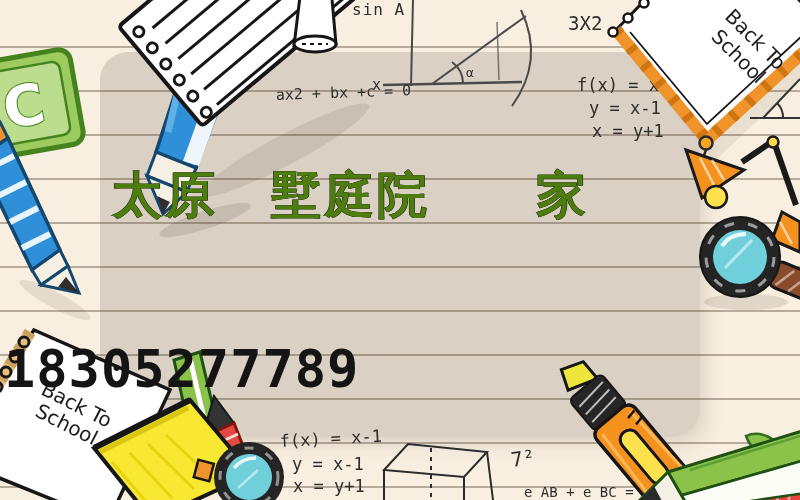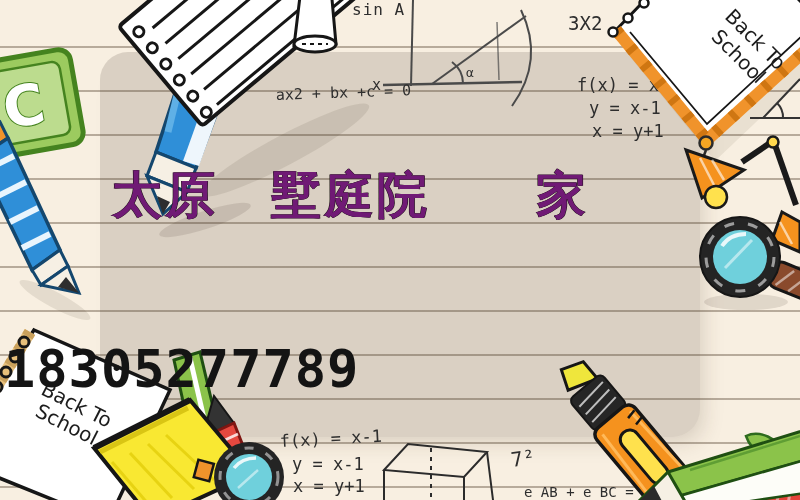--- a/index.html
+++ b/index.html
@@ -29,21 +29,21 @@
     font-family:"DejaVu Sans", sans-serif;
     fill:#1c1c1c;font-size:20px;text-anchor:middle;
   }
   .block-letter{
     font-family:"DejaVu Sans", sans-serif;font-weight:bold;font-size:56px;
     fill:#ffffff;stroke:#45831f;stroke-width:2px;paint-order:stroke;
     text-anchor:middle;
   }
   .title{
     position:absolute;left:112px;top:170px;z-index:5;
-    font-size:50px;font-weight:900;letter-spacing:3px;color:#701a75;
+    font-size:50px;font-weight:900;letter-spacing:3px;color:#4d7c0f;
     white-space:pre;line-height:1;
     text-shadow:0.6px 0 #171310,-0.6px 0 #171310;
   }
   .phone{
     position:absolute;left:4px;top:343px;z-index:5;
     font-family:"DejaVu Sans Mono", monospace;
     font-size:52px;font-weight:bold;color:#141414;line-height:1;
     letter-spacing:1px;
   }
 </style>

